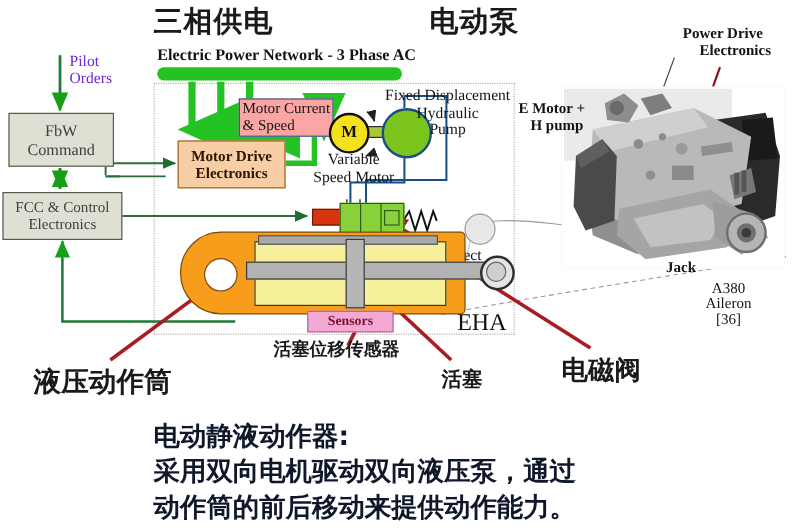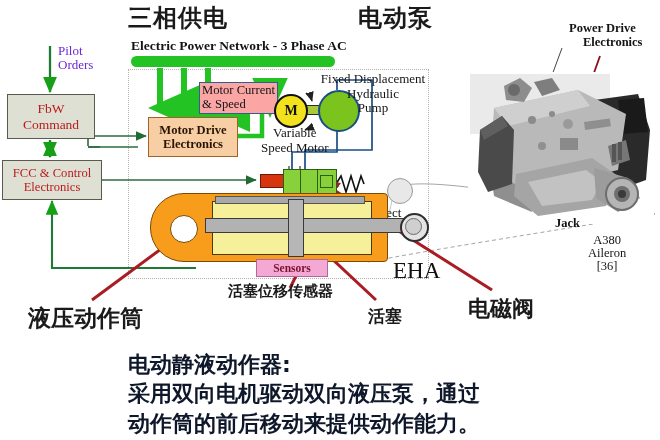--- a/index.html
+++ b/index.html
@@ -9,21 +9,21 @@
   .cn{font-family:"DejaVu Sans", sans-serif;font-weight:bold;color:#1a1a1a;}
   .serif{font-family:"Liberation Serif", serif;color:#141414;}
 
   
   #title-three-phase{left:128px;top:2px;font-size:24px;letter-spacing:1px;}
   #title-epump{left:358px;top:2px;font-size:24px;letter-spacing:1px;}
 
   
   .flowbox{background:#dfe0d4;border:1.3px solid #59594c;display:flex;align-items:center;
            justify-content:center;text-align:center;line-height:1.12;font-size:13.5px;
-           color:#b91c1c;font-family:"Liberation Serif", serif;}
+           color:#404040;font-family:"Liberation Serif", serif;}
   #fbw-command{left:7px;top:94px;width:86px;height:43px;}
   #fcc-control{left:2px;top:160px;width:98px;height:38px;font-size:12.6px;}
 
   .lbl{font-size:13px;line-height:1.1;color:#6d28d9;}
 
   
   #eha-boundary{left:128px;top:69px;width:299px;height:208px;
                 border:1.5px dotted #b9b0a8;}
 
   
@@ -65,21 +65,21 @@
               border:1px solid #6a6a6a;}
   #ghost-joint{left:387px;top:178px;width:24px;height:24px;border-radius:50%;background:#e8e8e8;
                border:1.3px solid #9a9a9a;}
 
   
   #sensors-box{left:256px;top:259px;width:70px;height:16px;background:#f3a9d4;border:1px solid #b0689a;
                display:flex;align-items:center;justify-content:center;font-size:11.5px;color:#7b1230;
                font-weight:bold;font-family:"Liberation Serif", serif;}
 
   
-  #eha-caption{left:381px;top:258px;font-size:23px;color:#111;font-family:"Liberation Serif", serif;margin-left:12px;}
+  #eha-caption{left:381px;top:258px;font-size:20px;color:#111;font-family:"Liberation Serif", serif;}
 
   
   #photo{left:468px;top:72px;width:186px;height:152px;overflow:hidden;background:#f3f3f3;}
 
   
   #an-cylinder{left:28px;top:303px;font-size:23px;}
   #an-piston{left:368px;top:305px;font-size:17px;}
   #an-solenoid{left:468px;top:294px;font-size:22px;}
   #an-sensor{left:228px;top:282px;font-size:15px;}
 
@@ -298,20 +298,24 @@
       <rect x="144" y="72" width="4" height="18" fill="#555"></rect>
       <rect x="150" y="70" width="4" height="18" fill="#555"></rect>
     </svg>
   </div>
 
   <div class="abs serif" style="left:569px;top:22px;font-size:12.5px;line-height:1.1;font-weight:bold;">
     <div>Power Drive</div>
     <div style="margin-left:14px;">Electronics</div>
   </div>
 
+  <div class="abs serif" style="left:432px;top:84px;font-size:12.5px;line-height:1.1;font-weight:bold;">
+    <div>E Motor +</div>
+    <div style="margin-left:10px;">H pump</div>
+  </div>
 
   <div class="abs serif" style="left:555px;top:216px;font-size:12.5px;font-weight:bold;">Jack</div>
 
   <div class="abs serif" style="left:588px;top:234px;font-size:12.5px;line-height:1.05;text-align:center;">
     <div>A380</div>
     <div>Aileron</div>
     <div>[36]</div>
   </div>
 
   <div class="abs cn" id="an-sensor">活塞位移传感器</div>

